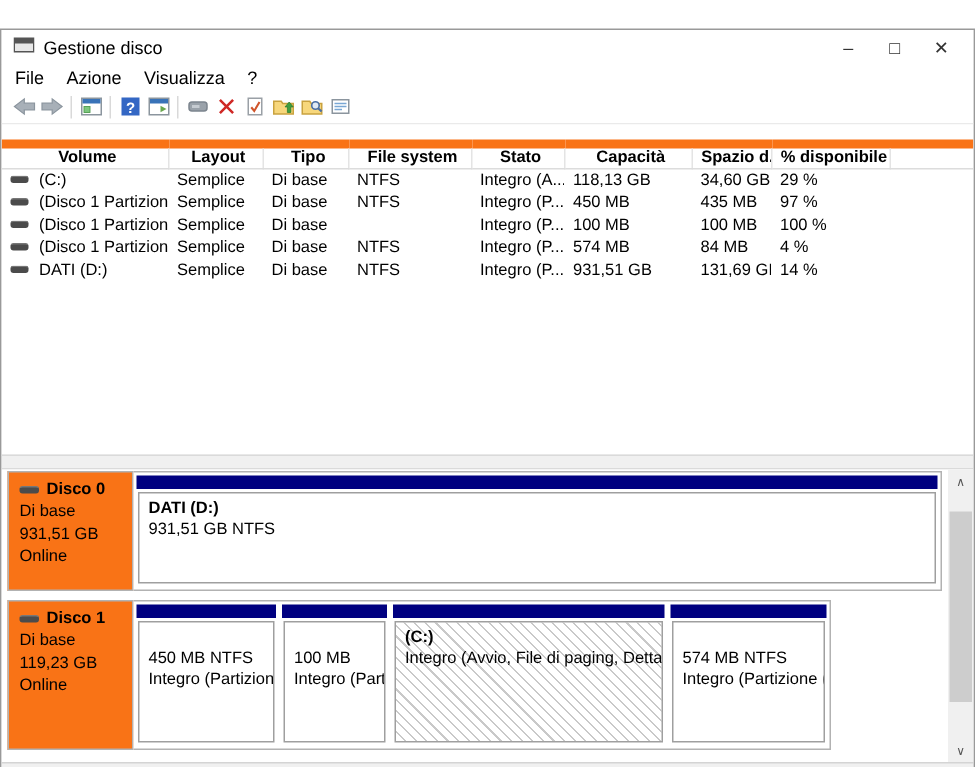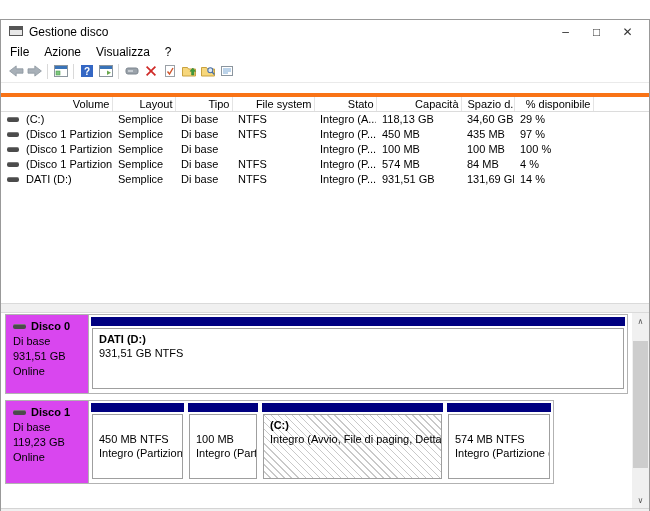--- a/index.html
+++ b/index.html
@@ -28,35 +28,35 @@
   .tb-btn { width: 19px; height: 18px; display: flex; align-items: center; justify-content: center; }
   .tb-sep { width: 1px; height: 15px; background: #d9d9d9; margin: 0 3px; flex: none; }
   
   .list-pane { height: 220px; flex: none; padding-top: 10px; background: #fff; overflow: hidden; }
   table.vol { border-collapse: collapse; table-layout: fixed; width: 100%; font-size: 11px; }
   table.vol col.c0 { width: 111px; } table.vol col.c1 { width: 63px; }
   table.vol col.c2 { width: 57px; }  table.vol col.c3 { width: 82px; }
   table.vol col.c4 { width: 62px; }  table.vol col.c5 { width: 85px; }
   table.vol col.c6 { width: 53px; }  table.vol col.c7 { width: 79px; }
   table.vol th {
-    font-weight: 400; text-align: right; height: 16px; padding: 0 2px 0 6px;
-    border-top: 4px solid #f97316; border-bottom: 1px solid #dcdcdc; border-right: 1px solid #e4e4e4;
+    font-weight: 700; text-align: center; height: 16px; padding: 0 2px 0 6px;
+    border-top: 6px solid #f97316; border-bottom: 1px solid #dcdcdc; border-right: 1px solid #e4e4e4;
     white-space: nowrap; overflow: hidden;
   }
   table.vol th.filler { border-right: none; }
   table.vol td { height: 15px; padding: 0 2px 0 6px; white-space: nowrap; overflow: hidden; }
   .vol-icon { display: inline-block; width: 12px; height: 5px; background: #4b4b4b; border-radius: 2px; border-top: 1px solid #777; margin-right: 7px; vertical-align: 1px; }
   
   .splitter { height: 10px; flex: none; background: #f0f0f0; border-top: 1px solid #dadada; border-bottom: 1px solid #dadada; }
   
   .disk-pane { flex: 1; background: #fff; position: relative; padding: 1px 21px 0 4px; overflow: hidden; }
   .disk-row { display: flex; margin-bottom: 6px; }
   .disk-row.r0 { height: 80px; }
-  .disk-row.r1 { height: 84px; justify-content: center; }
-  .disk-label { flex: none; width: 84px; border: 1px solid #b2b2b2; background: #d946ef; padding: 4px 2px 0 7px; font-size: 11px; line-height: 15px; }
+  .disk-row.r1 { height: 100px; justify-content: center; }
+  .disk-label { flex: none; width: 84px; border: 1px solid #b2b2b2; background: #f97316; padding: 4px 2px 0 7px; font-size: 11px; line-height: 15px; }
   .disk-label .dname { font-weight: bold; display: flex; align-items: center; }
   .disk-glyph { display: inline-block; width: 13px; height: 5px; background: #4b4b4b; border-radius: 2px; border-top: 1px solid #777; margin-right: 5px; flex: none; }
   .parts-box { border: 1px solid #b2b2b2; border-left: none; background: #fff; display: flex; gap: 4px; padding: 2px; }
   .parts-box.full { flex: 1; }
   .parts-box.fixed { flex: none; width: 465px; }
   .fill-after { flex: 1; }
   .partition { display: flex; flex-direction: column; min-width: 0; }
   .partition.grow { flex: 1; }
   .partition.w1 { flex: none; width: 93px; }
   .partition.w2 { flex: none; width: 70px; }

